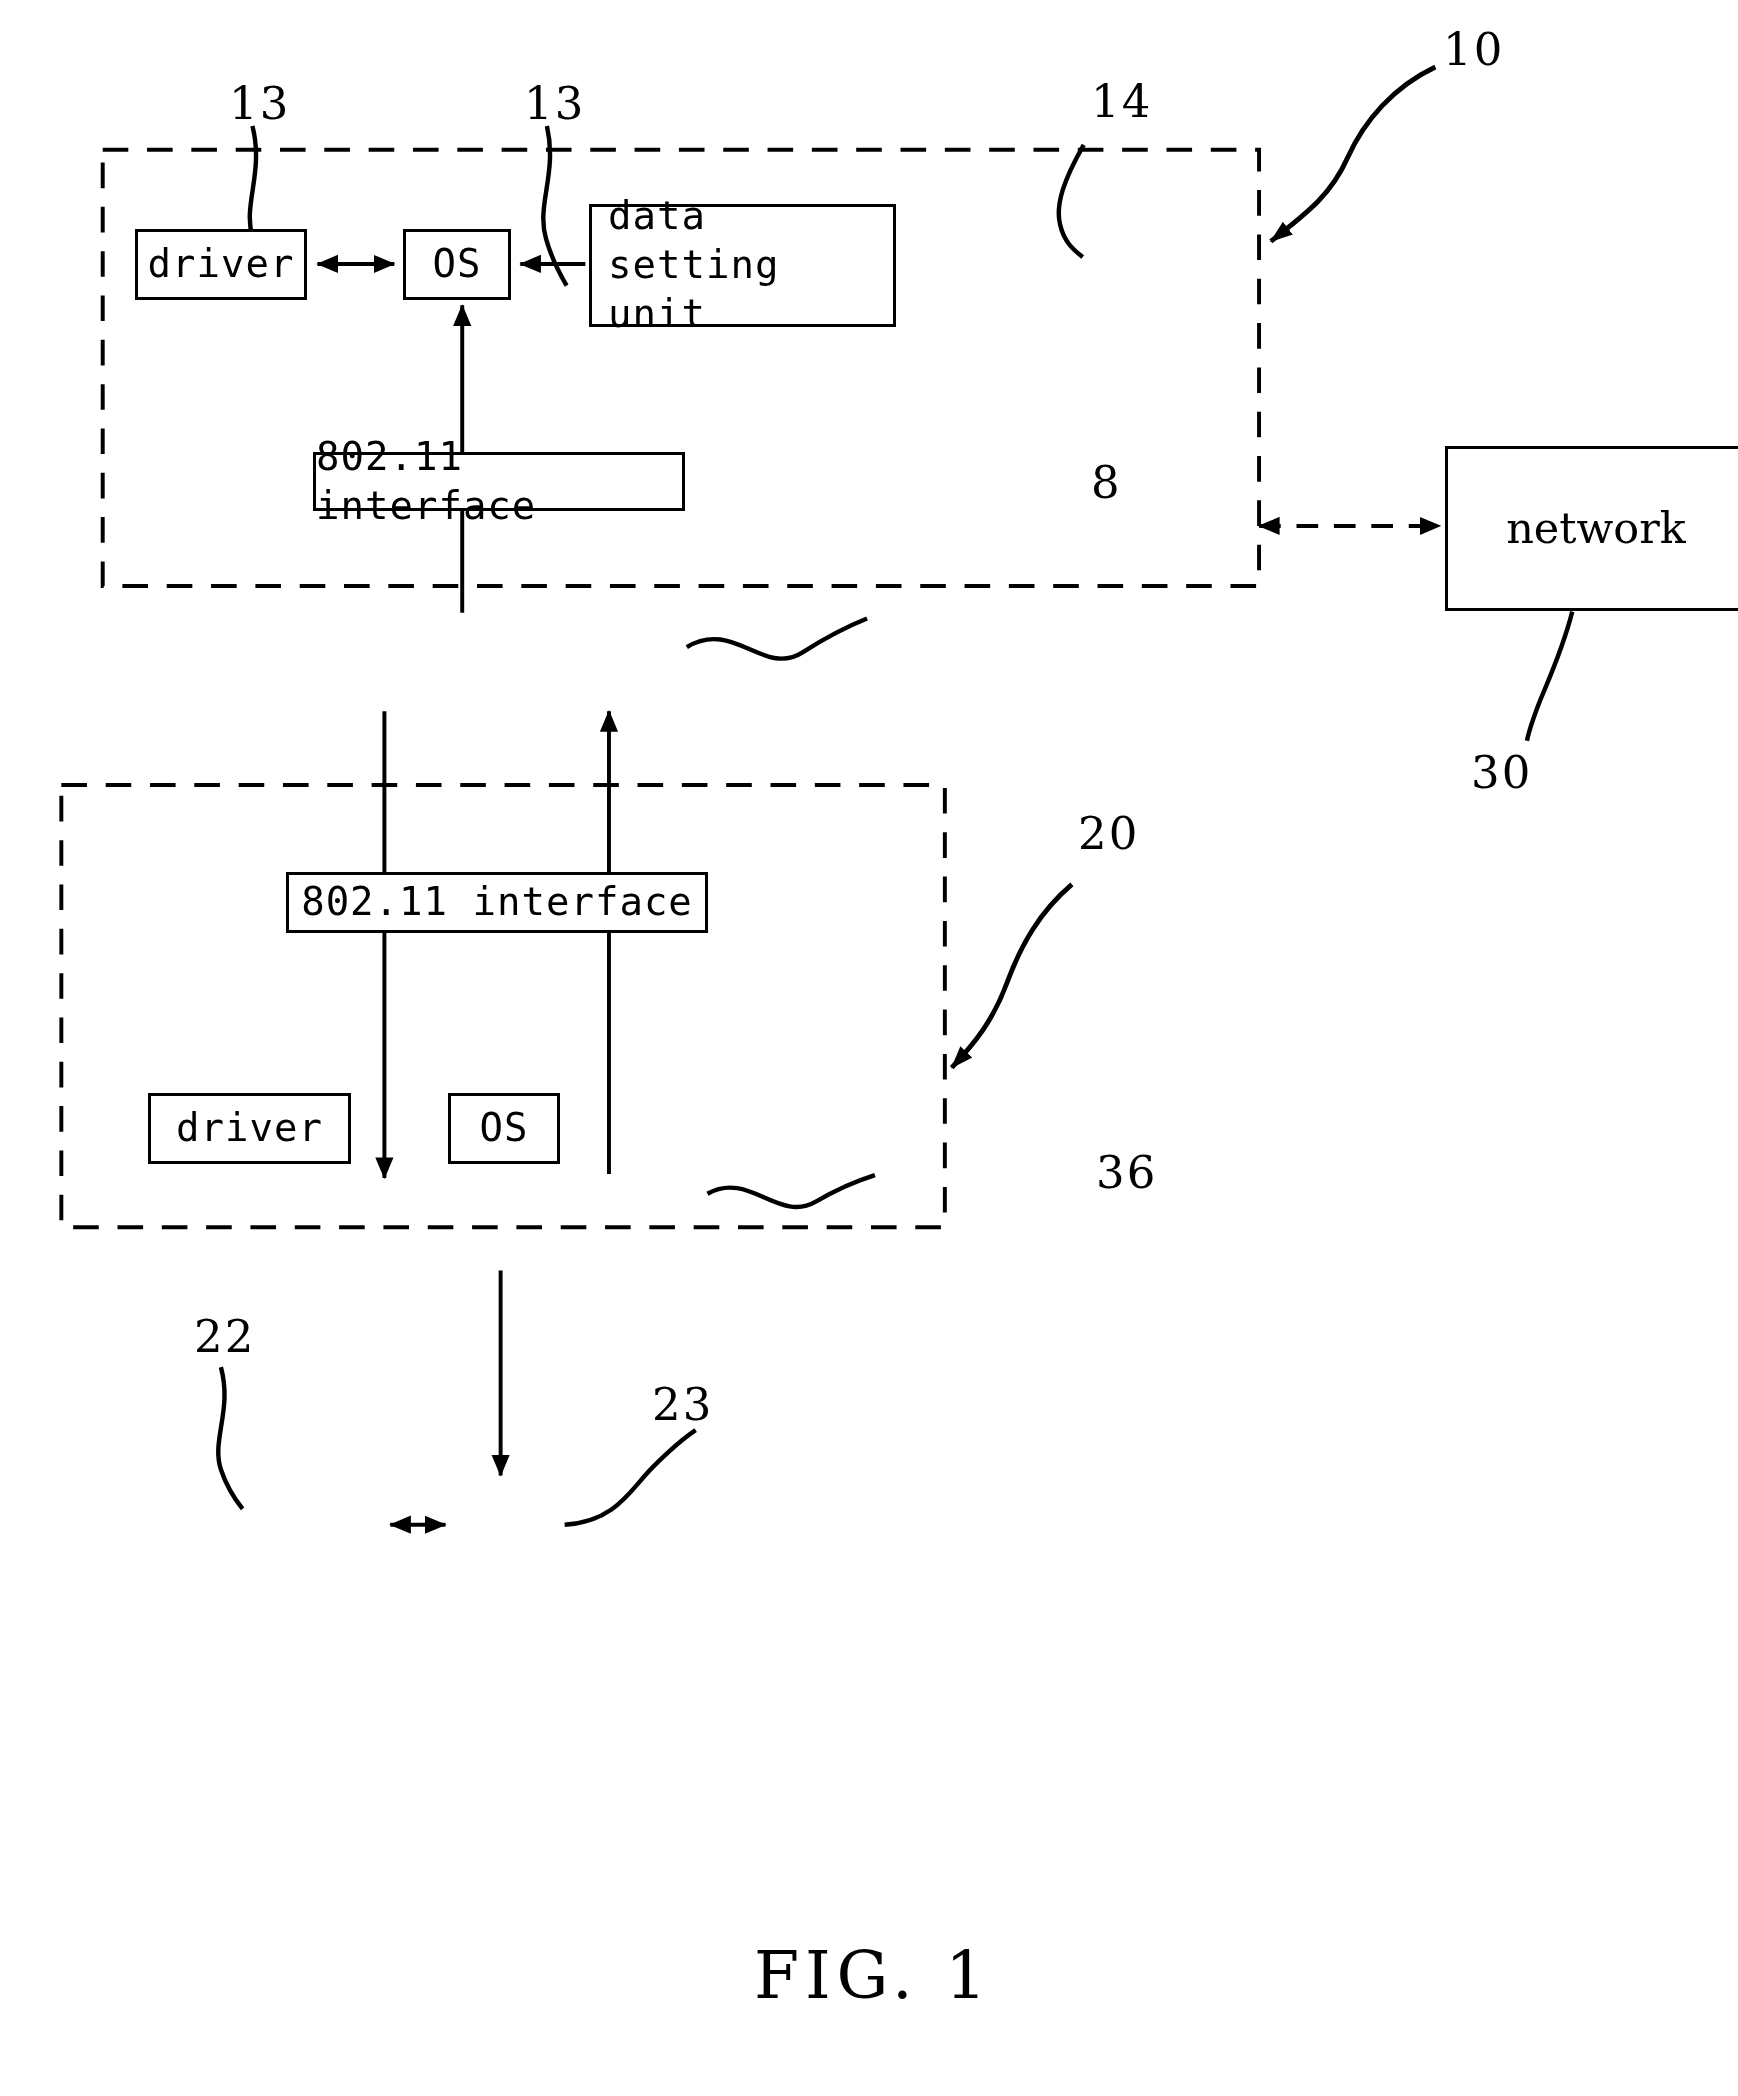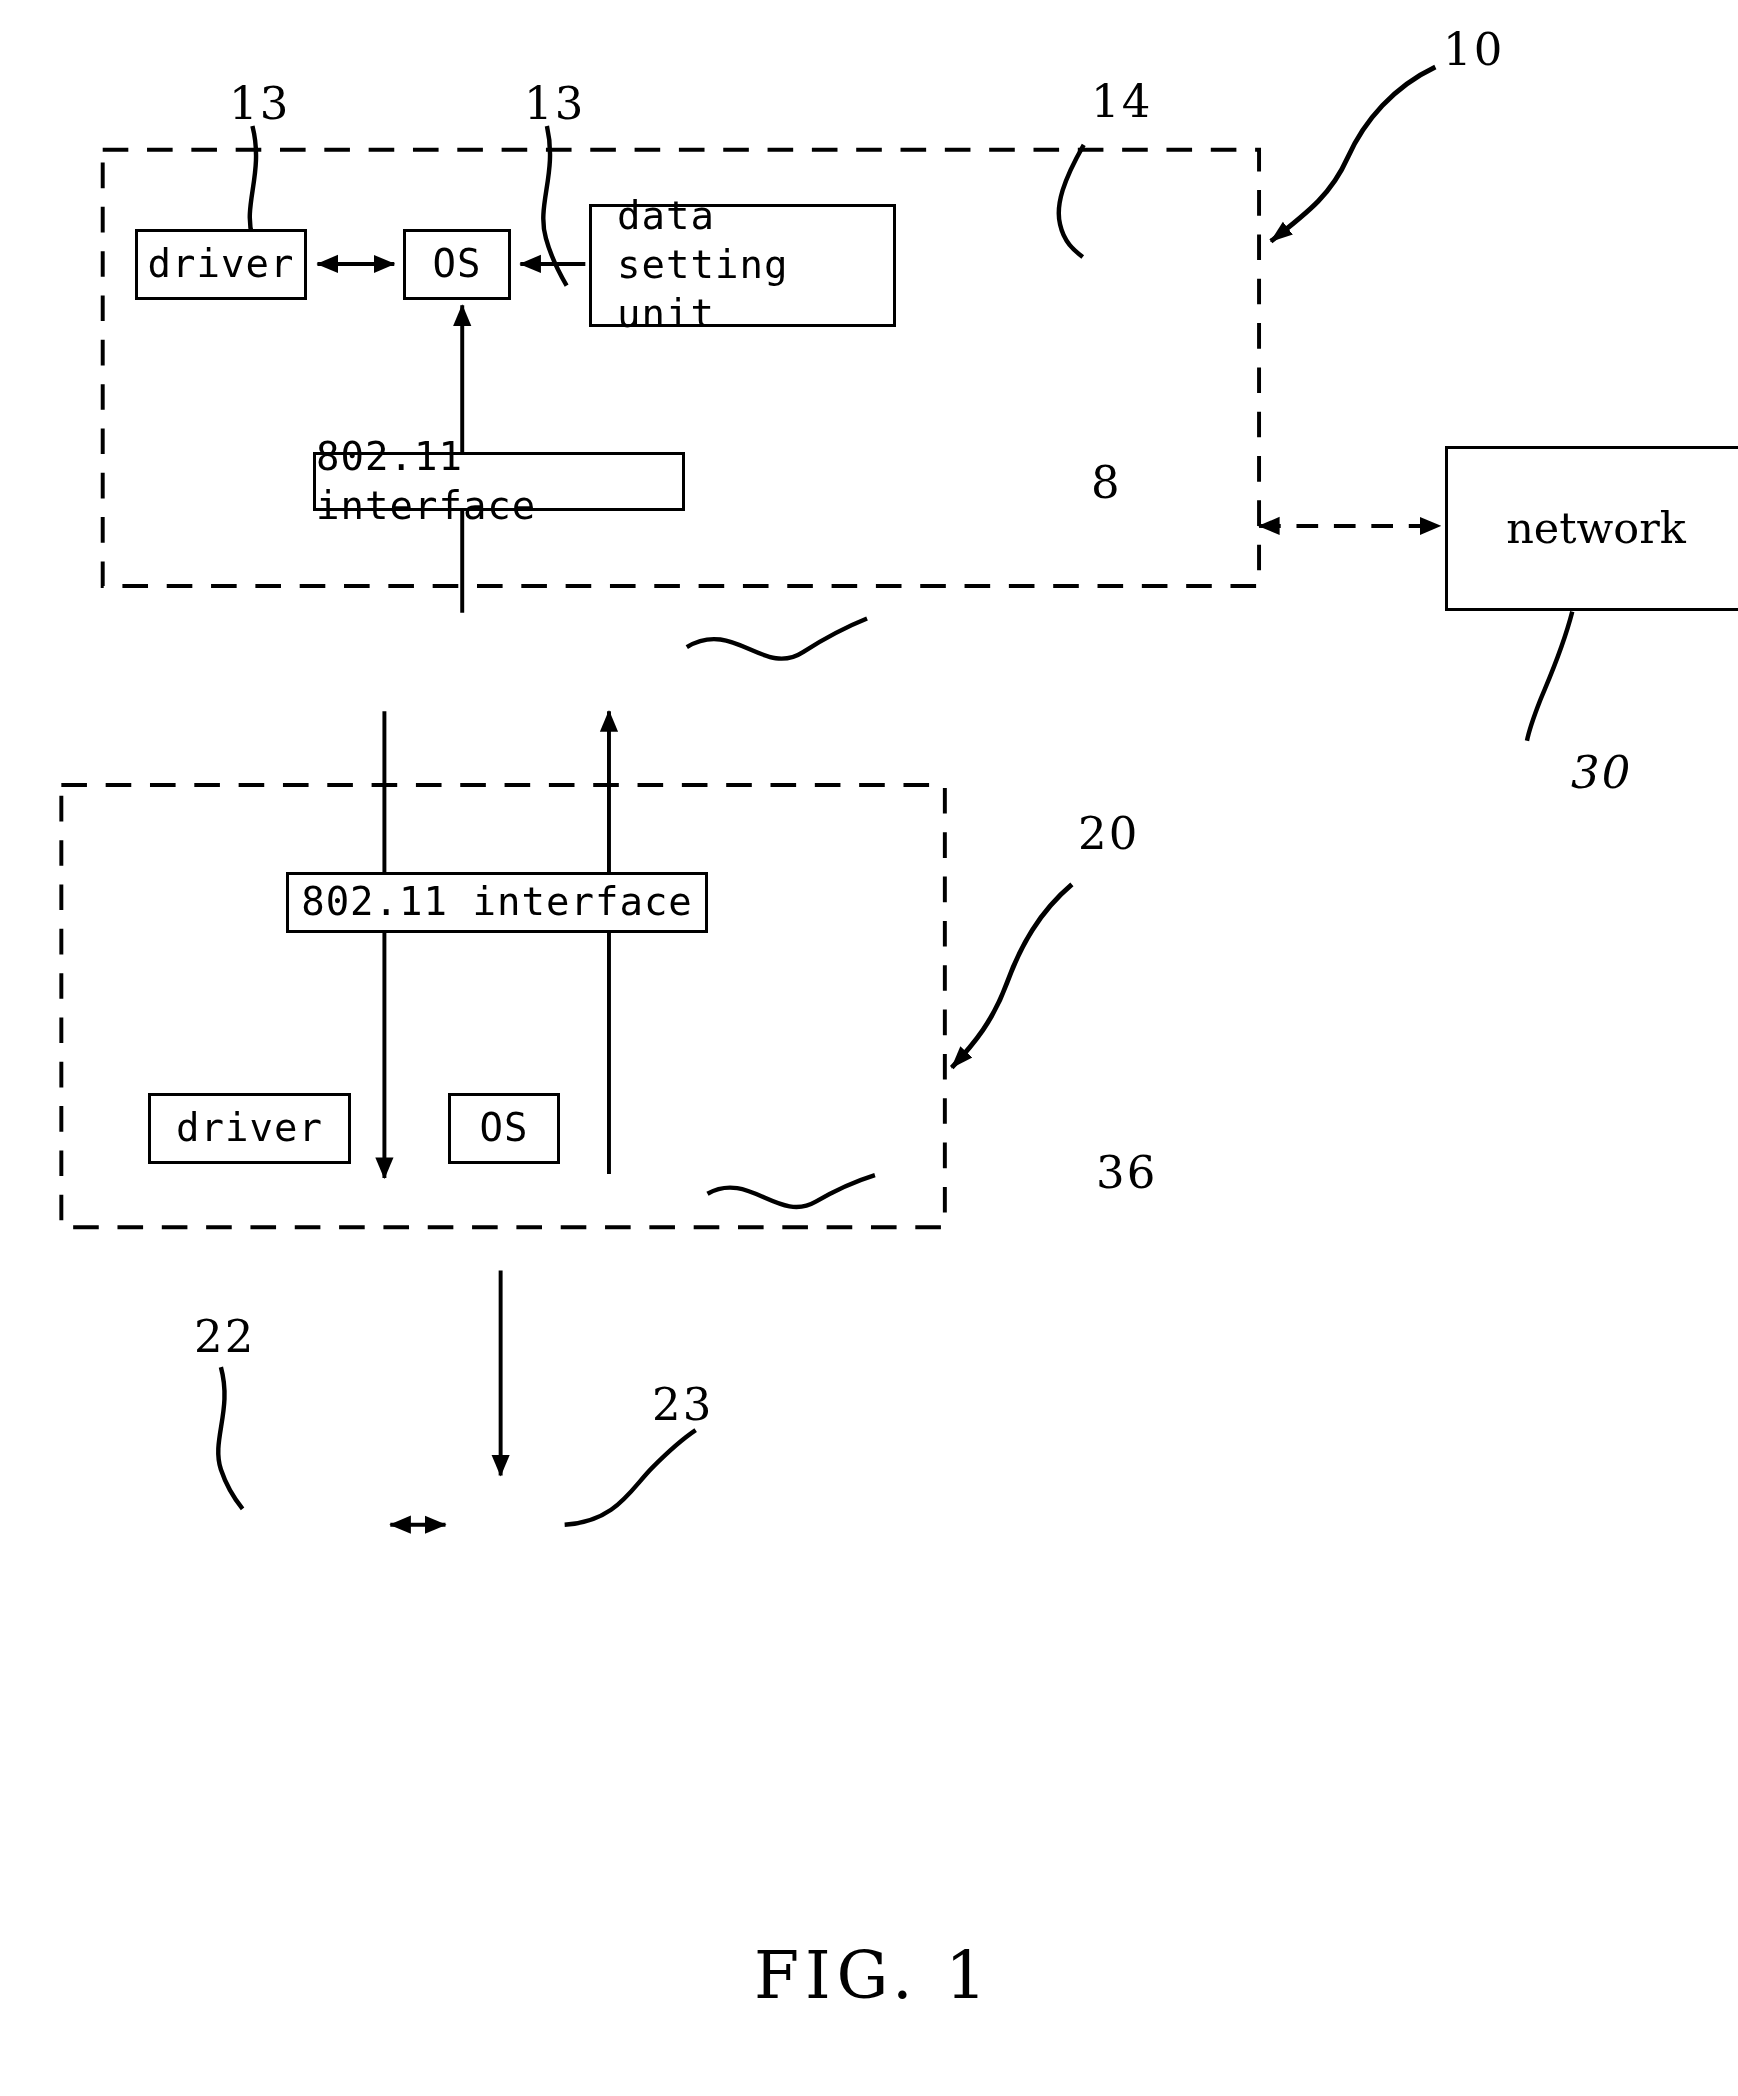--- a/index.html
+++ b/index.html
@@ -33,21 +33,21 @@
     font-family: "DejaVu Sans Mono", "Liberation Mono", monospace;
     font-size: 39px;
     color: #000;
     letter-spacing: 1px;
     line-height: 1.25;
     white-space: pre-line;
     text-align: left;
   }
   .node-box.left-text {
     justify-content: flex-end;
-    padding-left: 25px;
+    padding-left: 16px;
   }
   .ref-num {
     position: absolute;
     font-family: "DejaVu Serif", "Liberation Serif", serif;
     font-size: 45px;
     font-weight: 400;
     color: #000;
     letter-spacing: 2px;
     user-select: none;
   }
@@ -157,21 +157,21 @@
   <div class="ref-num" style="left:1443px; top:22.7px;">10</div>
 
   <div class="ref-num" style="left:229px; top:77px;">13</div>
 
   <div class="ref-num" style="left:524px; top:77px;">13</div>
 
   <div class="ref-num" style="left:1091px; top:75px;">14</div>
 
   <div class="ref-num" style="left:1091px; top:456px;">8</div>
 
-  <div class="ref-num" style="left:1571px; top:746px;font-style:italic;">30</div>
+  <div class="ref-num" style="left:1471px; top:746px;">30</div>
 
   <div class="ref-num" style="left:1078px; top:807px;">20</div>
 
   <div class="ref-num" style="left:1096px; top:1146px;">36</div>
 
   <div class="ref-num" style="left:194px; top:1310px;">22</div>
 
   <div class="ref-num" style="left:652px; top:1378px;">23</div>
 
   <div class="fig-caption" style="left:754px; top:1938px;">FIG. 1</div>

